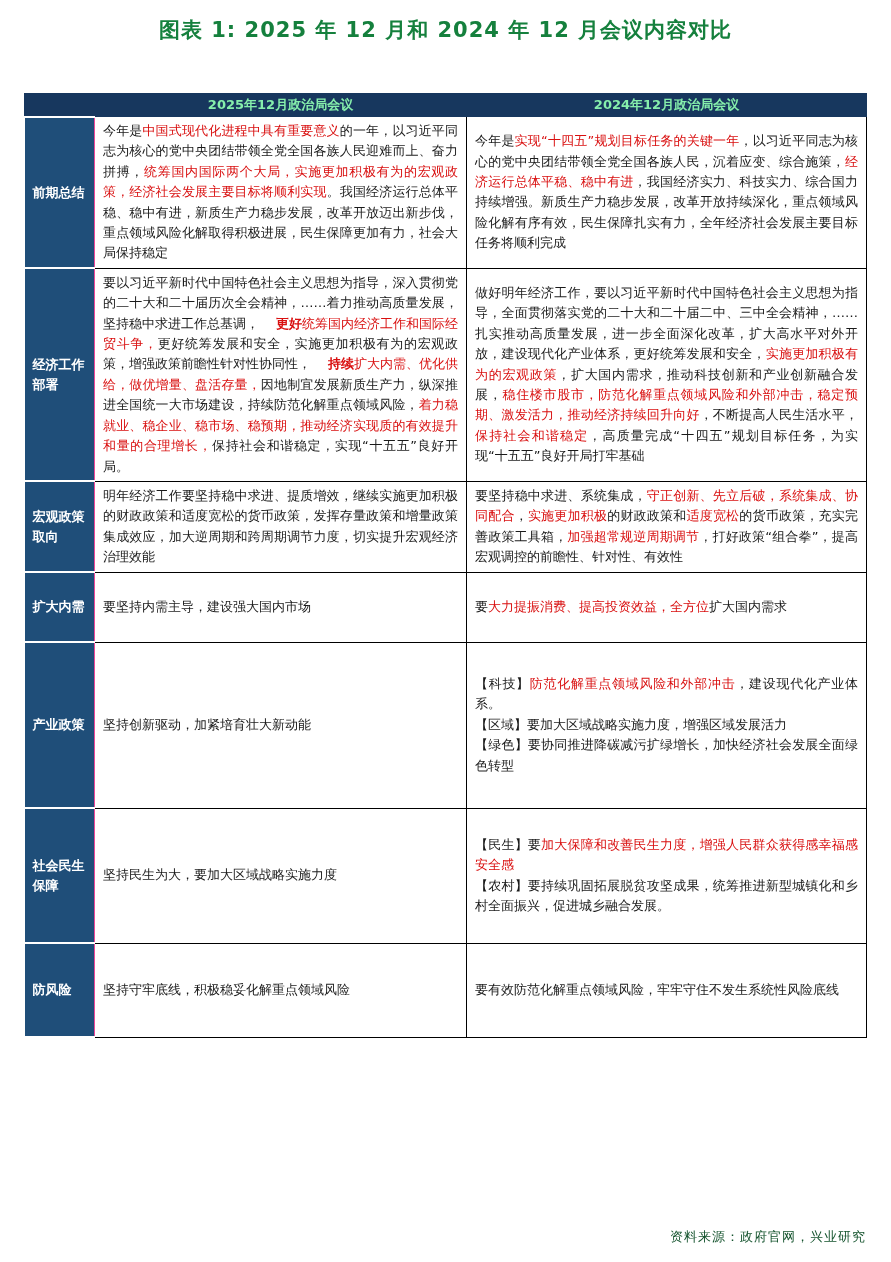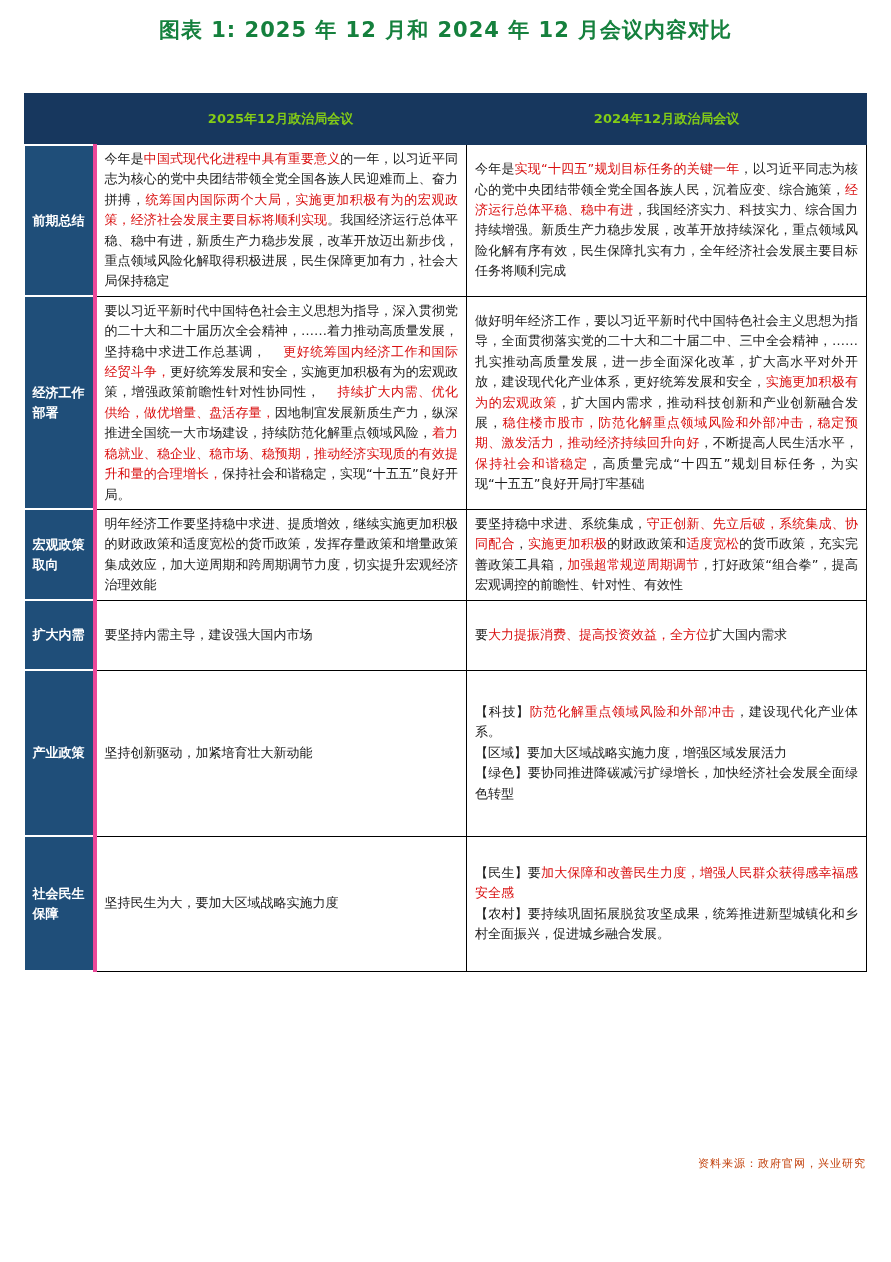--- a/index.html
+++ b/index.html
@@ -22,57 +22,57 @@
     position: absolute; left: 24px; top: 93px;
     width: 842px;
     border-collapse: collapse;
     table-layout: fixed;
   }
   col.c-label { width: 70px; }
   col.c-2025  { width: 372px; }
   col.c-2024  { width: 400px; }
   thead th {
     background: #17375E;
-    color: #84cc16;
+    color: #86efac;
     font-size: 13px; font-weight: bold;
-    height: 22px; padding: 16px 4px;
+    height: 22px; padding: 2px 4px;
     border: 1px solid #17375E;
     border-left: 1px solid #000;
     text-align: center;
   }
   thead th:first-child { border-left: 1px solid #17375E; }
   td.label-cell {
     background: #1F4E79;
     color: #ffffff;
     font-size: 13px; font-weight: bold;
     padding: 4px 6px 4px 8px;
     border-top: 2px solid #ffffff;
     border-bottom: 2px solid #ffffff;
-    border-right: 4px solid #ec4899;
+    border-right: 1px solid #ec4899;
     vertical-align: middle;
     line-height: 1.5;
     word-break: break-all;
   }
   td.content-cell {
     border: 1px solid #000;
     font-size: 13px;
     line-height: 1.57;
     padding: 4px 8px;
     vertical-align: middle;
     text-align: justify;
     word-break: break-all;
     background: #ffffff;
   }
   td.content-cell .red { color: #d90f0f; }
-  td.content-cell .bold { font-weight: normal; margin-left: 17px; }
+  td.content-cell .bold { font-weight: bold; margin-left: 17px; }
   .source-note {
     position: absolute;
-    top: 1156px; right: 25px;
-    font-size: 11px;
-    color: #c2410c;
+    top: 1228px; right: 25px;
+    font-size: 13px;
+    color: #14532d;
     letter-spacing: 1px;
   }
 </style>
 </head>
 <body>
 
 <div class="page-title">图表 1:  2025 年 12 月和 2024 年 12 月会议内容对比</div>
 
 <table class="cmp">
   <colgroup>
@@ -111,16 +111,21 @@
       <tr style="height: 166px;">
         <td class="label-cell">产业政策</td>
         <td class="content-cell"><span>坚持创新驱动，加紧培育壮大新动能</span></td>
         <td class="content-cell"><span>【科技】</span><span class="red">防范化解重点领域风险和外部冲击</span><span>，建设现代化产业体系。</span><br><span>【区域】要加大区域战略实施力度，增强区域发展活力</span><br><span>【绿色】要协同推进降碳减污扩绿增长，加快经济社会发展全面绿色转型</span></td>
       </tr>
       <tr style="height: 135px;">
         <td class="label-cell">社会民生保障</td>
         <td class="content-cell"><span>坚持民生为大，要加大区域战略实施力度</span></td>
         <td class="content-cell"><span>【民生】要</span><span class="red">加大保障和改善民生力度，增强人民群众获得感幸福感安全感</span><br><span>【农村】要持续巩固拓展脱贫攻坚成果，统筹推进新型城镇化和乡村全面振兴，促进城乡融合发展。</span></td>
       </tr>
+      <tr style="height: 94px;">
+        <td class="label-cell">防风险</td>
+        <td class="content-cell"><span>坚持守牢底线，积极稳妥化解重点领域风险</span></td>
+        <td class="content-cell"><span>要有效防范化解重点领域风险，牢牢守住不发生系统性风险底线</span></td>
+      </tr>
     </tbody>
 </table>
 
 <div class="source-note">资料来源：政府官网，兴业研究</div>
 
 </body></html>

